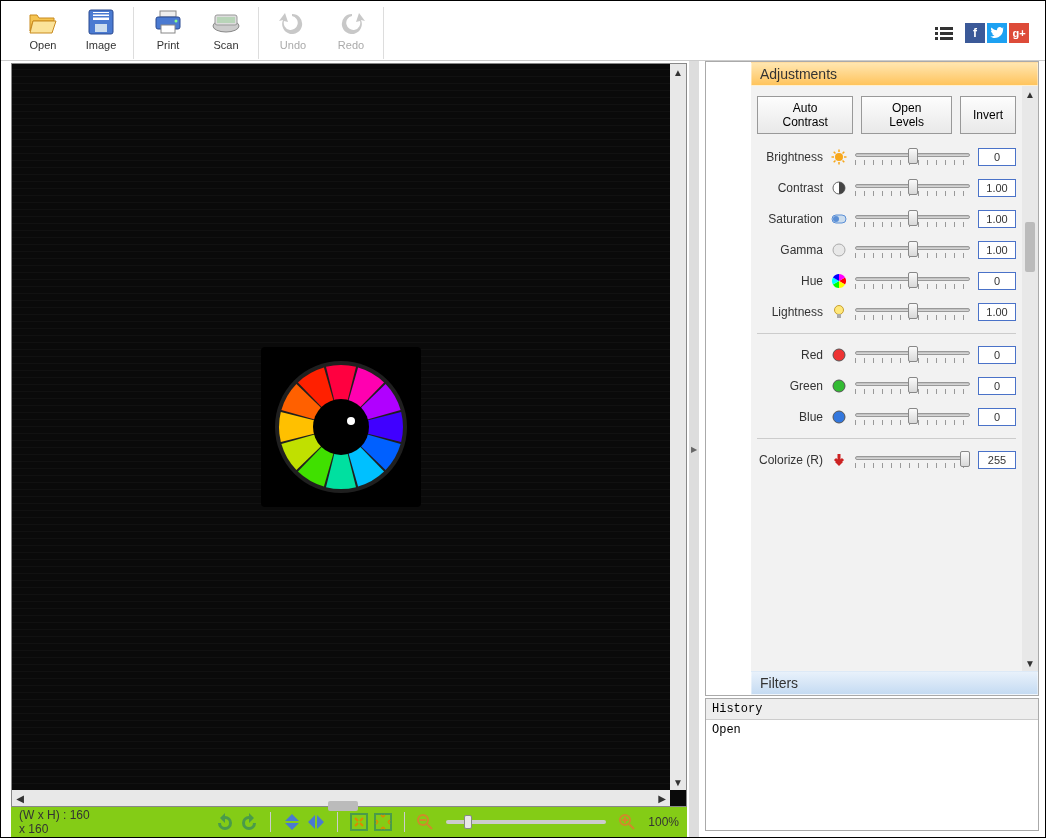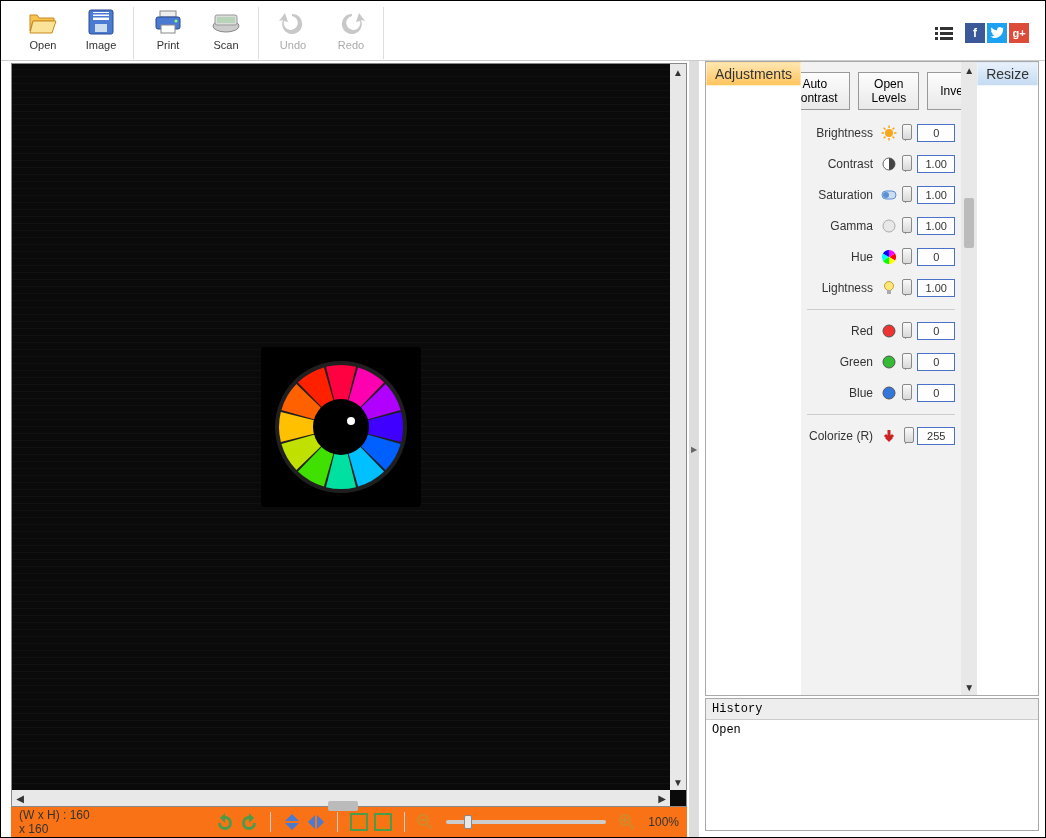--- a/index.html
+++ b/index.html
@@ -31,28 +31,28 @@
   repeating-linear-gradient(0deg,#0a0a0a 0 6px,#111 6px 7px),
   repeating-linear-gradient(90deg,transparent 0 6px,rgba(40,40,40,0.4) 6px 7px);
   display:flex; align-items:center; justify-content:center;}
 .logo-box { width:160px; height:160px; background:#000; display:flex; align-items:center; justify-content:center; border-radius:4px;}
 .hscroll,.vscroll{ position:absolute; background:#e8e8e8;}
 .hscroll{ left:0; right:16px; bottom:0; height:16px; display:flex; align-items:center;}
 .vscroll{ top:0; right:0; bottom:16px; width:16px; display:flex; flex-direction:column; align-items:center;}
 .sc-arrow{ width:16px; height:16px; display:flex; align-items:center; justify-content:center; color:#333; font-size:10px;}
 .sc-track{ flex:1; position:relative;}
 .sc-thumb-h{ position:absolute; left:48%; top:3px; width:30px; height:10px; background:#bbb; border-radius:2px;}
-.statusbar { height: 30px; background: #f97316; display:flex; align-items:center; padding: 0 8px; gap: 12px; font-size: 12px; color:#333;}
+.statusbar { height: 30px; background: #84cc16; display:flex; align-items:center; padding: 0 8px; gap: 12px; font-size: 12px; color:#333;}
 .status-sep{width:1px;height:20px;background:#ccc;}
 .sb-btns{display:flex;gap:6px;}
 .sb-ico{width:18px;height:18px;}
 .zoom-slider{ flex:0 0 160px; height:4px; background:#ccc; position:relative; border-radius:2px;}
 .zoom-thumb{ position:absolute; left:18px; top:-5px; width:8px; height:14px; background:#e8e8e8; border:1px solid #888; border-radius:2px;}
 .right-panel { width: 346px; display:flex; flex-direction:column; padding: 0 6px 6px 6px; gap: 2px;}
-.accordion { border:1px solid #aaa; display:flex; flex-direction:row; min-height:0;}
+.accordion { border:1px solid #aaa; display:flex; flex-direction:column; min-height:0;padding-left:45px;}
 .acc-header { height:24px; padding:0 8px; display:flex; align-items:center; font-size:14px; border:1px solid rgba(255,255,255,0.4);}
 .acc-header.active { background: linear-gradient(#ffe6b0,#ffc45d); color:#333;}
 .acc-header.inactive { background: linear-gradient(#e8f1fb,#c5dbf2); color:#333; cursor:pointer;}
 .acc-body { flex:1; background:#f2f2f2; position:relative; min-height:0; overflow:hidden;}
 .adj-scroll{ position:absolute; inset:0 16px 0 0; padding: 10px 6px; overflow:hidden;}
 .adj-vscroll{ position:absolute; top:0; right:0; bottom:0; width:16px; background:#e8e8e8; display:flex; flex-direction:column; align-items:center;}
 .adj-vthumb{ width:10px; height:50px; background:#bbb; margin-top:120px; border-radius:2px;}
 .auto-row{ display:flex; gap:8px; justify-content:center; margin-bottom:12px;}
 .auto-btn{ padding:4px 12px; background:linear-gradient(#fdfdfd,#e9e9e9); border:1px solid #999; font-size:12px; cursor:pointer;}
 .slider-row{ display:flex; align-items:center; gap:8px; margin:9px 0; height:22px;}
@@ -451,21 +451,21 @@
   </div>
             </div>
           <div class="adj-vscroll">
             <div class="sc-arrow">▲</div>
               <div class="adj-vthumb"></div>
               <div style="flex:1"></div>
               <div class="sc-arrow">▼</div>
           </div>
         </div>
         <div class="acc-header inactive">
-            <span>Resize</span>
+            <span>Filters</span>
           </div>
       </div>
       <div class="history-box">
         <div class="hist-head">History</div>
         <div class="hist-body" id="hist-body">
             <div>Open</div>
           </div>
       </div>
     </div>
   </div>

